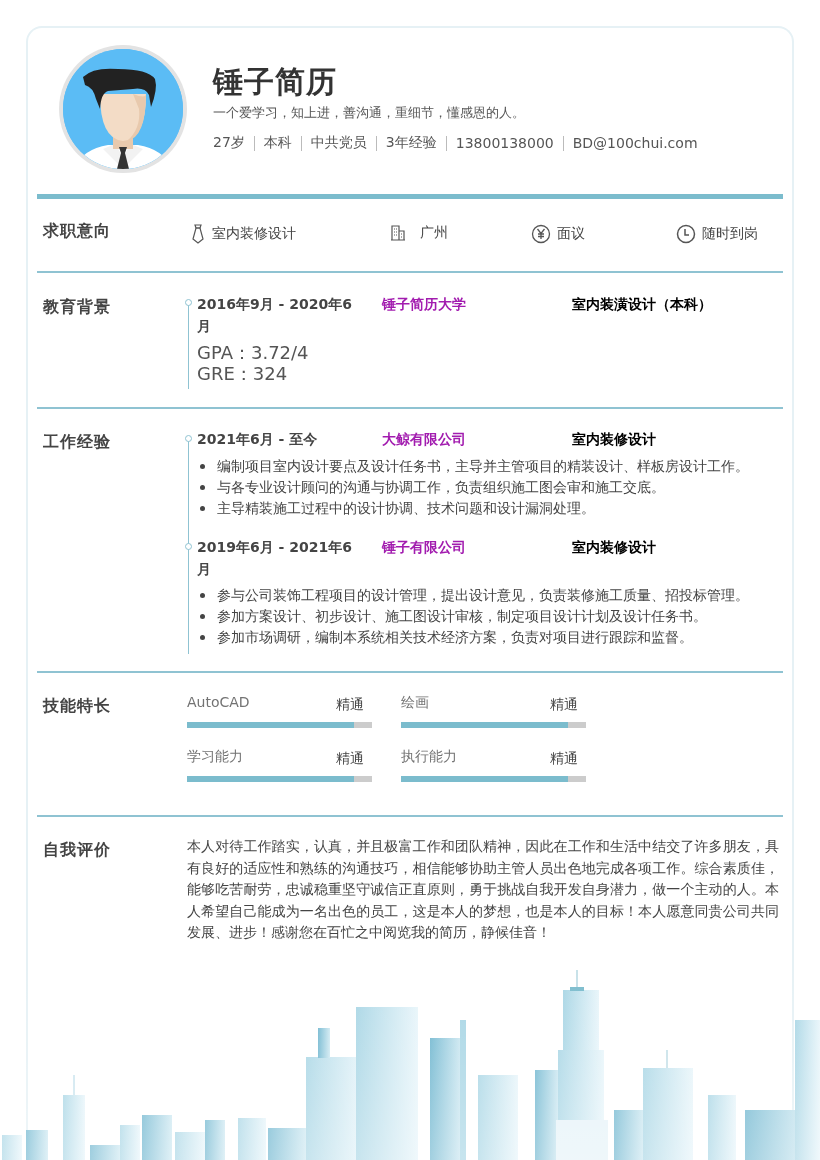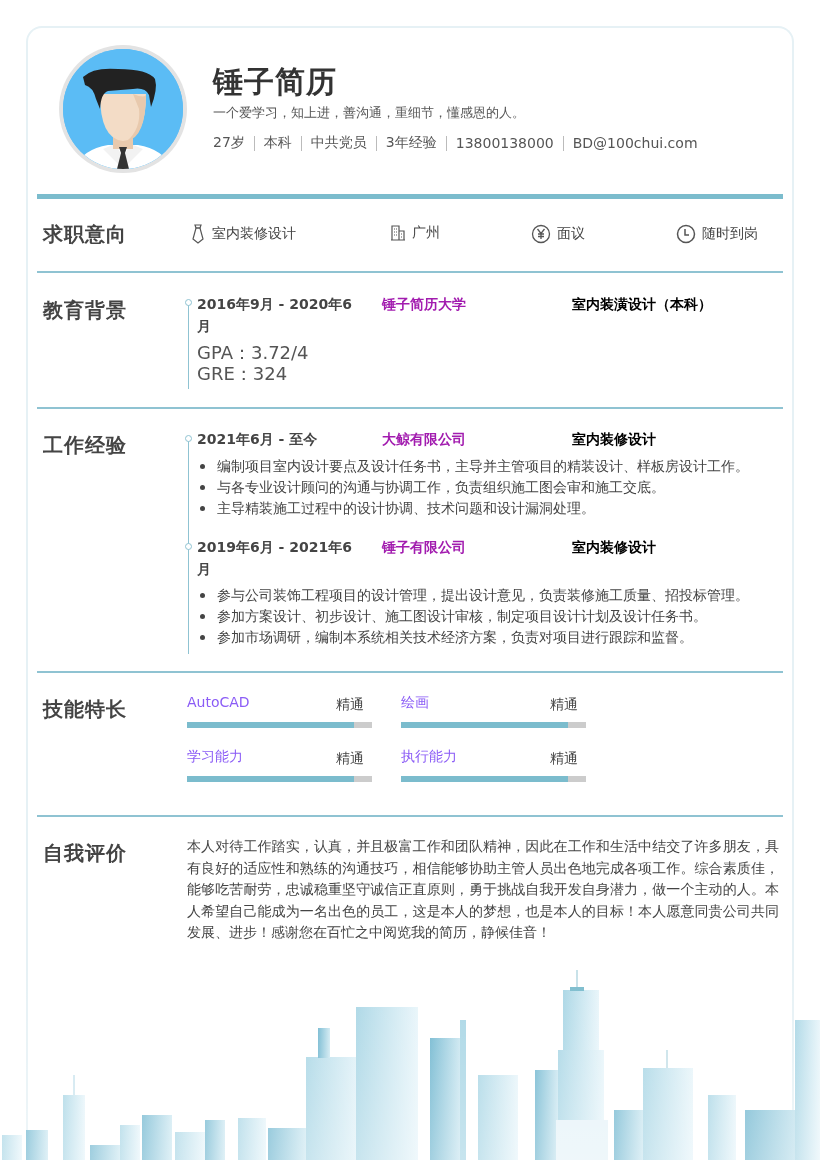--- a/index.html
+++ b/index.html
@@ -19,40 +19,40 @@
   }
   .avatar-inner { width: 120px; height: 120px; border-radius: 50%; overflow: hidden; background: #5bbcf5; position: relative; }
   .name { position: absolute; left: 213px; top: 62px; font-size: 30px; color: #333; letter-spacing: 1px; font-weight: bold; }
   .motto { position: absolute; left: 213px; top: 104px; font-size: 13px; color: #555; }
   .info { position: absolute; left: 213px; top: 134px; font-size: 14px; color: #555; display: flex; align-items: center; }
   .info .sep { display: inline-block; width: 1px; height: 15px; background: #bbb; margin: 0 9px; }
 
   .topbar { position: absolute; left: 37px; top: 194px; width: 746px; height: 5px; background: #7bbccd; }
   .divider { position: absolute; left: 37px; width: 746px; height: 2px; background: #8fc3d2; }
 
-  .sec-title { position: absolute; left: 43px; font-size: 20px; font-weight: bold; color: #444; letter-spacing: 1px; }
+  .sec-title { position: absolute; left: 43px; font-size: 16px; font-weight: bold; color: #444; letter-spacing: 1px; }
 
   
   .intent { position: absolute; top: 224px; display: flex; align-items: center; font-size: 14px; color: #444; }
   .intent svg { margin-right: 6px; }
 
   
   .tl-line { position: absolute; left: 188px; width: 1px; background: #8fc3d2; }
   .tl-dot { position: absolute; left: 185px; width: 7px; height: 7px; border: 1px solid #8fc3d2; border-radius: 50%; background: #fff; }
   .t-date { position: absolute; left: 197px; width: 160px; font-size: 14px; font-weight: bold; color: #444; line-height: 22px; }
   .t-org { position: absolute; left: 382px; font-size: 14px; font-weight: bold; color: #a21caf; line-height: 22px; }
   .t-role { position: absolute; left: 572px; font-size: 14px; font-weight: bold; color: #000000; line-height: 22px; }
   .t-text { position: absolute; left: 197px; font-size: 18px; color: #555; line-height: 21px; }
   .bullets { position: absolute; left: 197px; list-style: none; font-size: 14px; color: #444; line-height: 21px; }
   .bullets li { position: relative; padding-left: 20px; }
   .bullets li::before { content: ""; position: absolute; left: 3px; top: 8px; width: 5px; height: 5px; border-radius: 50%; background: #444; }
 
   
   .skill { position: absolute; width: 185px; height: 40px; }
-  .skill .sk-name { position: absolute; left: 0; top: 0; font-size: 14px; color: #8b5cf6; }
+  .skill .sk-name { position: absolute; left: 0; top: 0; font-size: 14px; color: #737373; }
   .skill .sk-level { position: absolute; right: 8px; top: 2px; font-size: 14px; color: #444; }
   .skill .sk-bar { position: absolute; left: 0; top: 28px; width: 185px; height: 6px; background: #cccccc; }
   .skill .sk-fill { height: 6px; background: #7bbccd; }
 
   .self-eval { position: absolute; left: 187px; top: 836px; width: 592px; font-size: 14px; line-height: 21.5px; color: #444; text-align: justify; }
 
   .skyline { position: absolute; left: 0; bottom: 0; width: 820px; height: 200px; }
 </style>
 </head>
 <body>
@@ -94,21 +94,21 @@
 
 <div class="sec-title" style="top:221px;">求职意向</div>
 
 <div class="intent" style="left:190px;">
   <svg width="16" height="20" viewBox="0 0 16 20">
     <path d="M5 1 L11 1 L10 4 L6 4 Z" fill="none" stroke="#555" stroke-width="1.2"></path>
     <path d="M6 4 L10 4 L13 15 L8 19 L3 15 Z" fill="none" stroke="#555" stroke-width="1.2"></path>
   </svg>
   <span>室内装修设计</span>
 </div>
-<div class="intent" style="left:390px;">
+<div class="intent" style="left:390px;gap:8px;">
   <svg width="16" height="16" viewBox="0 0 16 16">
     <path d="M2 15 L2 1 L9 1 L9 15 M9 6 L14 6 L14 15 M1 15 L15 15" fill="none" stroke="#555" stroke-width="1.2"></path>
     <path d="M4 4h1M6 4h1M4 7h1M6 7h1M4 10h1M6 10h1M11 9h1M11 12h1" stroke="#555" stroke-width="1.2"></path>
   </svg>
   <span>广州</span>
 </div>
 <div class="intent" style="left:531px;">
   <svg width="20" height="20" viewBox="0 0 20 20">
     <circle cx="10" cy="10" r="8.5" fill="none" stroke="#555" stroke-width="1.3"></circle>
     <path d="M6.5 5 L10 9.5 L13.5 5 M10 9.5 L10 15 M7 10 L13 10 M7 12.5 L13 12.5" fill="none" stroke="#555" stroke-width="1.3"></path>

